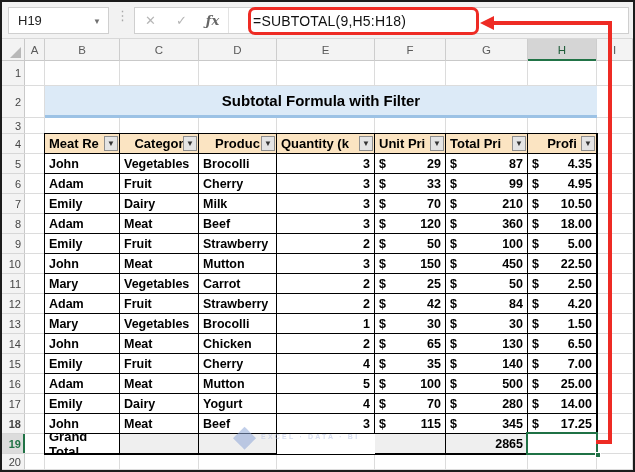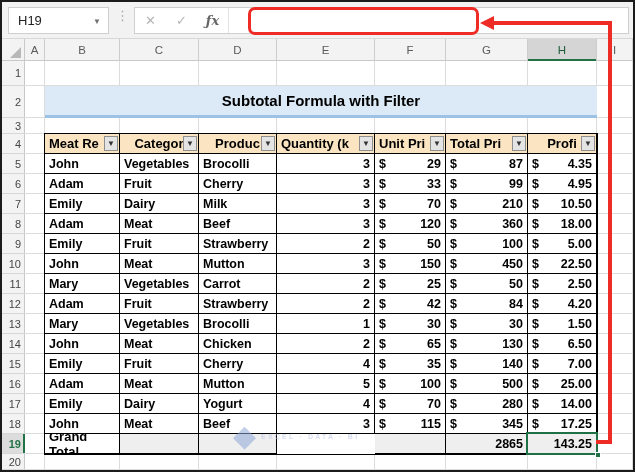--- a/index.html
+++ b/index.html
@@ -66,20 +66,21 @@
     <div class="namebox">
       <span>H19</span>
       <span class="caret">▼</span>
     </div>
     <div class="dots">⋮</div>
     <div class="fbar">
       <span class="ficon">✕</span>
       <span class="ficon">✓</span>
       <span class="ficon fx">ƒx</span>
       <span class="fsep"></span>
+      <span class="formula-text">=SUBTOTAL(9,H5:H18)</span>
     </div>
   </div>
 
   <div class="headrow">
     <div class="corner">
         <span class="tri"></span>
       </div>
     <div id="colheads">
         <div class="colhead" style="left: 23px; width: 20px;">A</div>
         <div class="colhead" style="left: 43px; width: 75px;">B</div>
@@ -104,21 +105,21 @@
       <div class="rowhead" style="top: 153px; height: 20px; width: 23px;">8</div>
       <div class="rowhead" style="top: 173px; height: 20px; width: 23px;">9</div>
       <div class="rowhead" style="top: 193px; height: 20px; width: 23px;">10</div>
       <div class="rowhead" style="top: 213px; height: 20px; width: 23px;">11</div>
       <div class="rowhead" style="top: 233px; height: 20px; width: 23px;">12</div>
       <div class="rowhead" style="top: 253px; height: 20px; width: 23px;">13</div>
       <div class="rowhead" style="top: 273px; height: 20px; width: 23px;">14</div>
       <div class="rowhead" style="top: 293px; height: 20px; width: 23px;">15</div>
       <div class="rowhead" style="top: 313px; height: 20px; width: 23px;">16</div>
       <div class="rowhead" style="top: 333px; height: 20px; width: 23px;">17</div>
-      <div class="rowhead" style="top: 353px; height: 20px; width: 23px;">18</div>
+      <div class="rowhead" style="top: 353px; height: 20px; width: 23px; font-weight: bold;">18</div>
       <div class="rowhead sel" style="top: 373px; height: 20px; width: 23px;">19</div>
       <div class="rowhead" style="top: 393px; height: 16px; width: 23px;">20</div>
     </div>
 
   <div id="bggrid">
       <div class="gcell" style="left: 23px; top: 59px; width: 20px; height: 25px;"></div>
       <div class="gcell" style="left: 23px; top: 84px; width: 20px; height: 32px;"></div>
       <div class="gcell" style="left: 23px; top: 116px; width: 20px; height: 16px;"></div>
       <div class="gcell" style="left: 23px; top: 132px; width: 20px; height: 20px;"></div>
       <div class="gcell" style="left: 23px; top: 152px; width: 20px; height: 20px;"></div>
@@ -554,21 +555,20 @@
       </div>
       <div class="tcell money" style="left: 483px; top: 280px; width: 69px; height: 20px;">
         <span>$</span>
         <span>17.25</span>
       </div>
       <div class="tcell left total-label" style="left: 0px; top: 300px; width: 75px; height: 20px;">Grand Total</div>
       <div class="tcell total" style="left: 75px; top: 300px; width: 79px; height: 20px;"></div>
       <div class="tcell total" style="left: 154px; top: 300px; width: 78px; height: 20px;"></div>
       <div class="tcell total" style="left: 330px; top: 300px; width: 71px; height: 20px;"></div>
       <div class="tcell right total" style="left: 401px; top: 300px; width: 82px; height: 20px;">2865</div>
-      <div class="tcell right total" style="left: 483px; top: 300px; width: 69px; height: 20px;">143.25</div>
     </div>
 
   <div class="sel-rect"></div>
   <div class="fill-handle"></div>
 
   <div class="watermark">
     <span class="wm-logo">◆</span>
     <span>
       <span class="wm-tag" style="display:block;">EXCEL · DATA · BI</span>
     </span>

